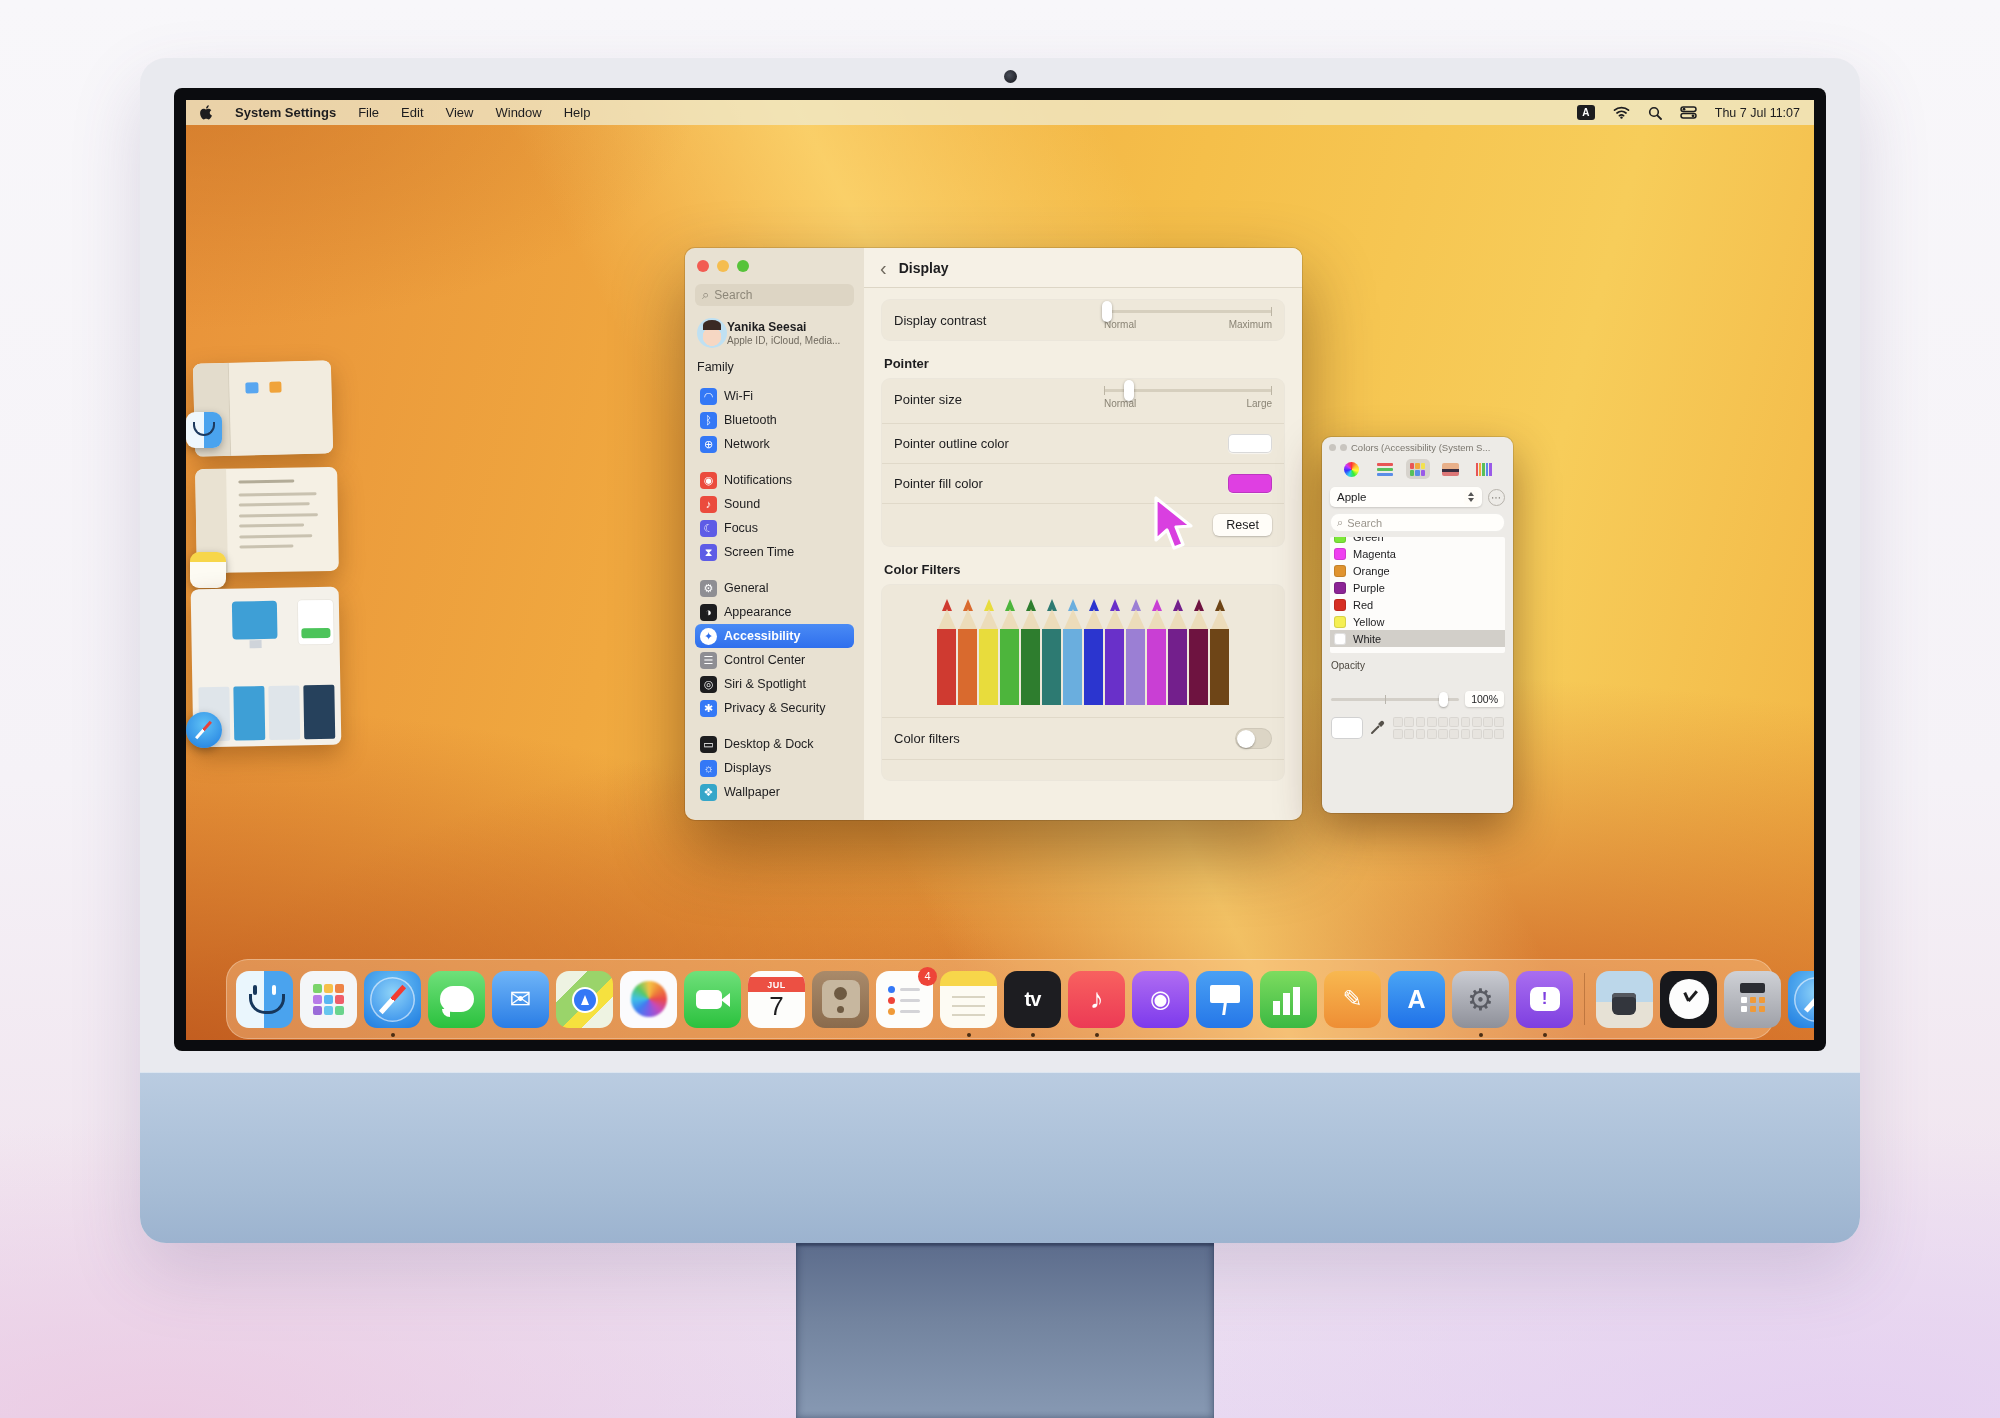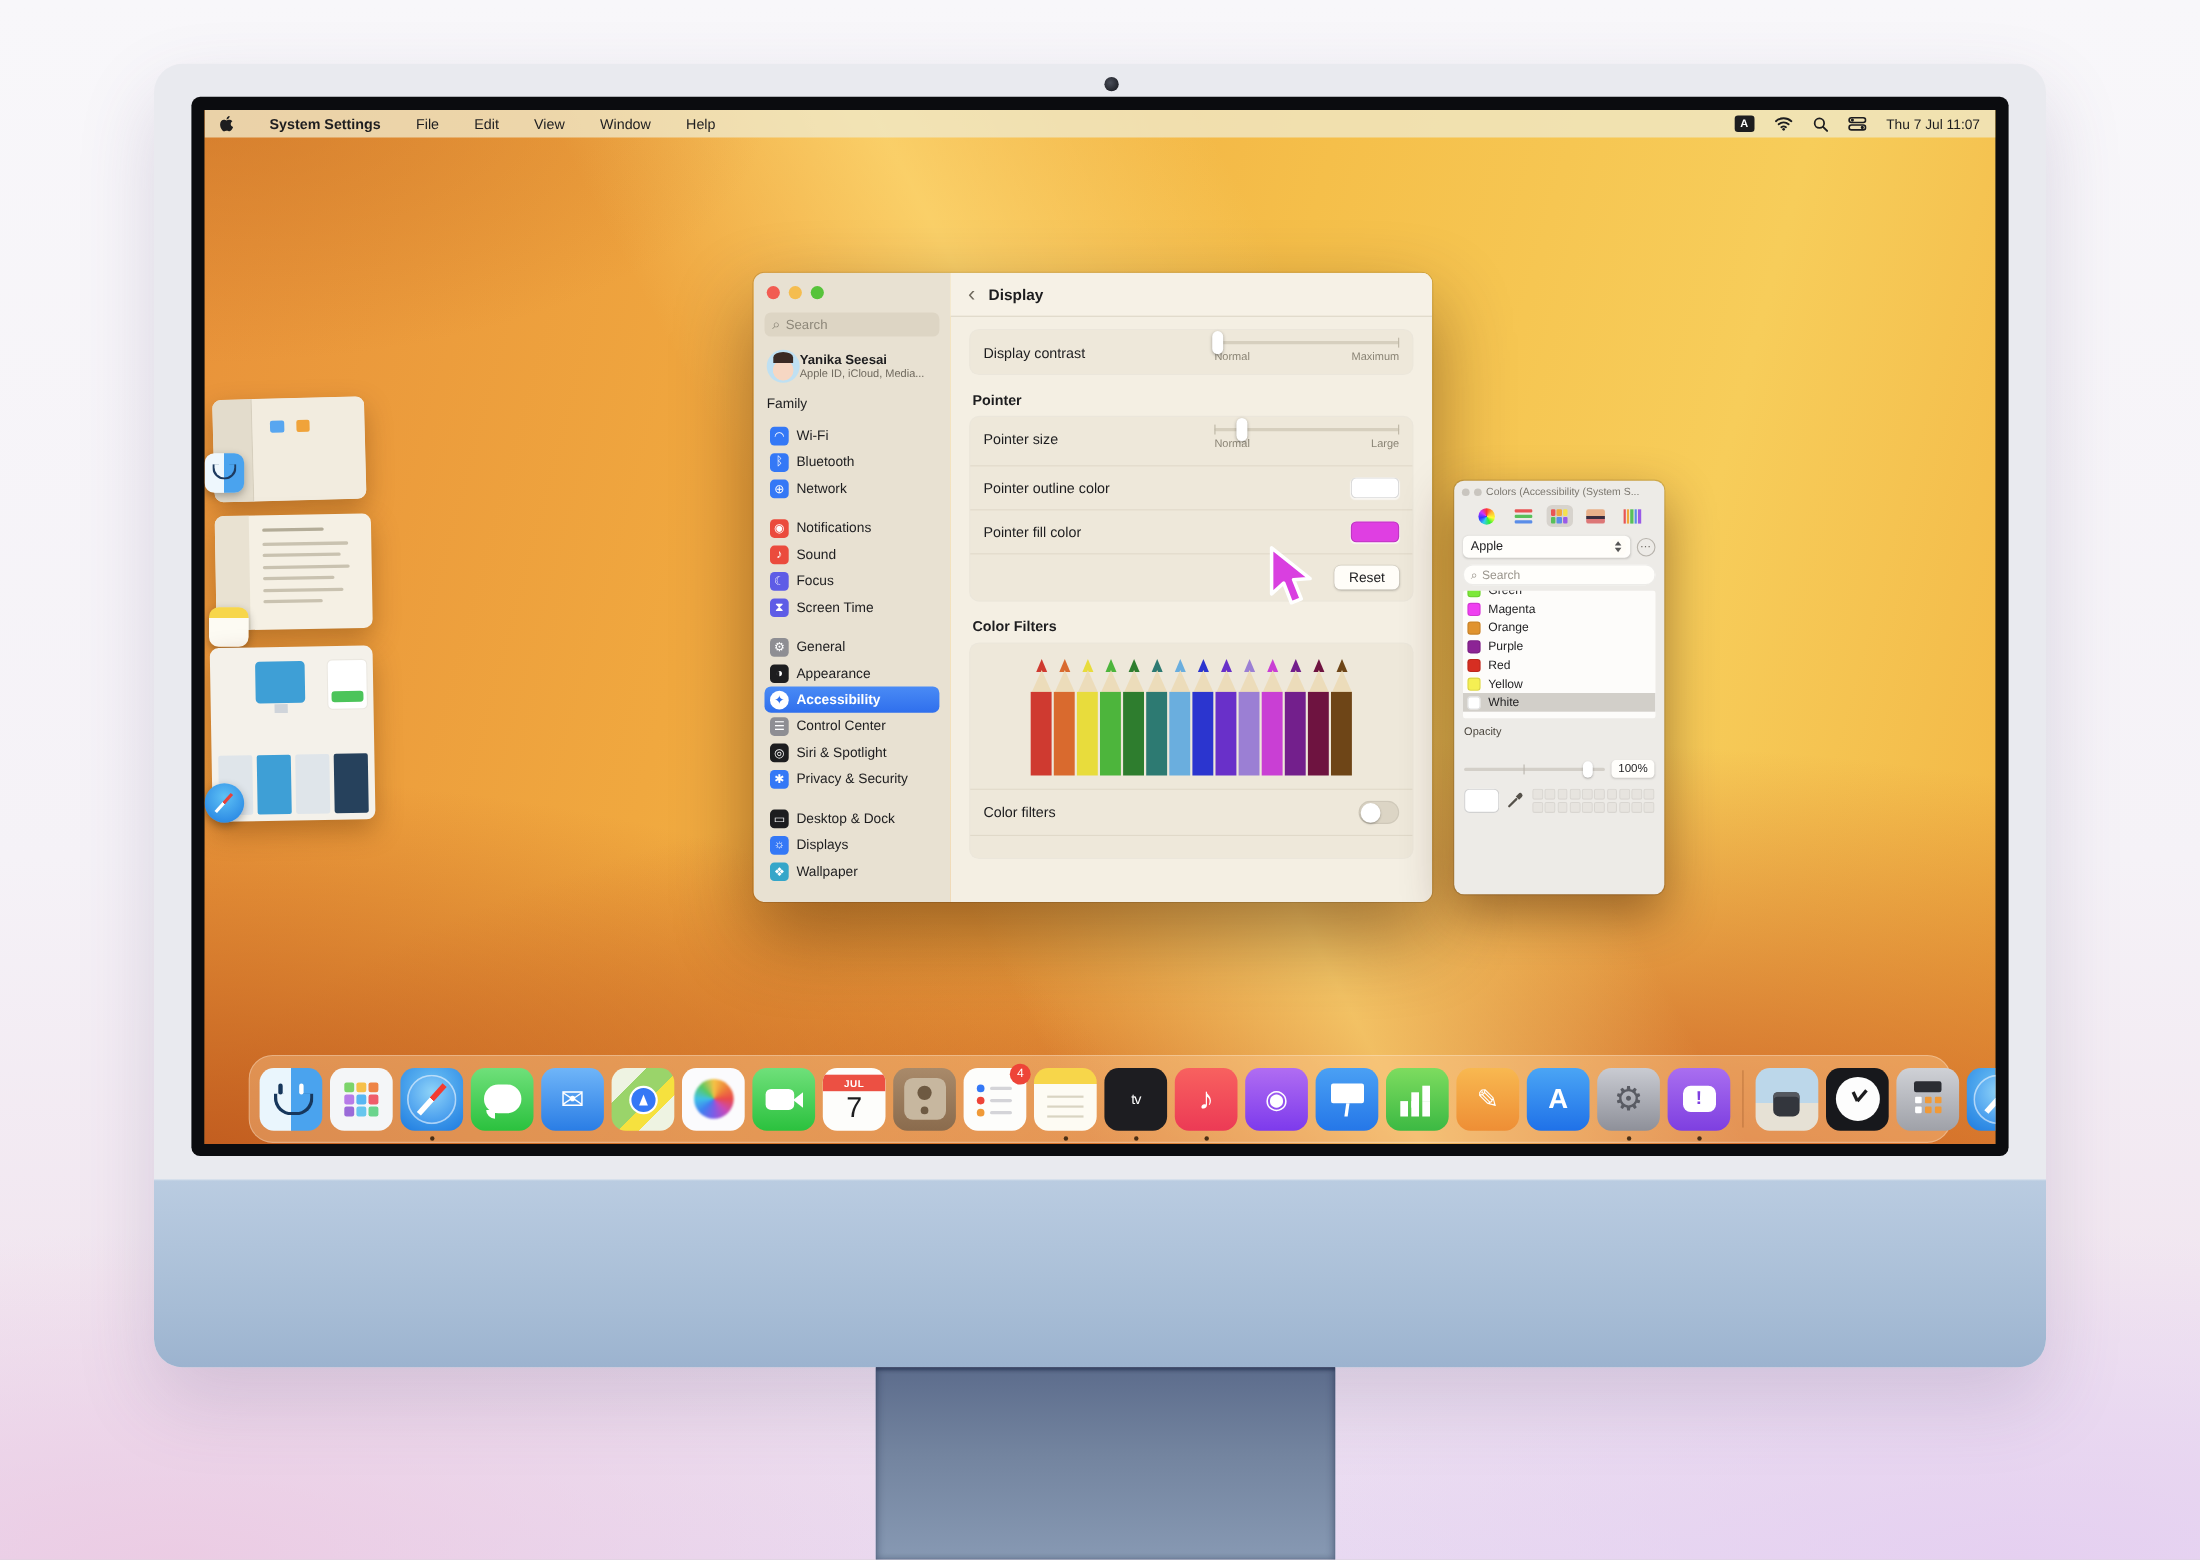--- a/index.html
+++ b/index.html
@@ -32,21 +32,21 @@
       radial-gradient(45% 35% at 0% 0%, rgba(198,110,35,.55), rgba(198,110,35,0) 70%),
       linear-gradient(62deg, rgba(255,224,120,0) 38%, rgba(255,226,125,.65) 52%, rgba(255,224,120,0) 66%),
       radial-gradient(95% 65% at -2% 102%, #c05a1e 0%, rgba(192,90,30,0) 58%),
       radial-gradient(130% 85% at 72% 112%, #c3471a 0%, rgba(195,71,26,0) 60%),
       linear-gradient(105deg,#e8923a 0%,#f0a83f 30%,#f5bf4a 55%,#f7cd5a 78%,#f2b544 100%);
   }
 
   
   #menubar { left:0; top:0; width:100%; height:25px; background:rgba(240,233,203,.78);
     display:flex; align-items:center; font-size:13px; color:#1d1d1f; padding:0 14px; }
-  #menubar .mlft { display:flex; align-items:center; gap:32px; }
+  #menubar .mlft { display:flex; align-items:center; gap:22px; }
   #menubar .appname { font-weight:700; }
   #menubar .mrgt { margin-left:auto; display:flex; align-items:center; gap:18px; }
   .inputbadge { background:#1d1d1f; color:#fff; font-size:10px; font-weight:700;
     width:18px; height:15px; border-radius:3px; display:flex; align-items:center; justify-content:center; }
   .mtime { font-size:12.5px; }
   .sicon svg { display:block; }
 
   
   .thumb { border-radius:8px; background:#efe9dd; box-shadow:0 10px 24px rgba(90,40,0,.35); overflow:hidden; }
   .badge-ic { position:absolute; width:36px; height:36px; border-radius:9px; box-shadow:0 3px 8px rgba(0,0,0,.3); }
@@ -223,21 +223,21 @@
   .d-calendar .cmo { background:#ec5043; color:#fff; font-size:9px; font-weight:700; width:100%; text-align:center; padding:3px 0 2px; letter-spacing:.5px; }
   .d-calendar .cda { color:#1d1d1f; font-size:26px; font-weight:300; line-height:1.1; }
   .d-contacts { background:linear-gradient(180deg,#a98a6a,#8a6b4d); }
   .d-contacts::before{content:"";width:38px;height:38px;border-radius:8px;background:#c7b79f;display:block;}
   .d-contacts::after{content:"";position:absolute;left:22px;top:16px;width:13px;height:13px;border-radius:50%;background:#6e5a42;box-shadow:0 16px 0 -3px #6e5a42;}
   .d-reminders { background:#fdfdfb; }
   .d-reminders::before{content:"";position:absolute;left:12px;top:15px;width:7px;height:7px;border-radius:50%;background:#3478f6;box-shadow:0 11px 0 #ee4438,0 22px 0 #f09a38;}
   .d-reminders::after{content:"";position:absolute;left:24px;top:17px;width:20px;height:3px;border-radius:2px;background:#d4d4d8;box-shadow:0 11px 0 #d4d4d8,0 22px 0 #d4d4d8;}
   .d-notes { background:linear-gradient(180deg,#f7d64a 26%,#fdfbf3 26%); }
   .d-notes::before{content:"";position:absolute;left:12px;top:25px;width:33px;height:2.5px;background:#d9d4c2;box-shadow:0 9px 0 #d9d4c2,0 18px 0 #d9d4c2;}
-  .d-tv { background:#1d1d21; font-weight:400; font-size:13px; }
+  .d-tv { background:#1d1d21; font-weight:700; font-size:20px; }
   .d-tv .tvtxt { color:#fff; letter-spacing:-1px; }
   .d-music { background:linear-gradient(180deg,#f8615f,#ec3a55); font-size:28px; }
   .d-podcasts { background:linear-gradient(180deg,#b06df2,#7d3aec); font-size:24px; }
   .d-keynote { background:linear-gradient(180deg,#4aa0f4,#2577e8); }
   .d-keynote::before{content:"";width:30px;height:18px;background:#fff;border-radius:2px;display:block;margin-top:-10px;}
   .d-keynote::after{content:"";position:absolute;left:27px;top:32px;width:3px;height:12px;background:#fff;box-shadow:-8px 0 0 0 #fff0; transform:skewX(-8deg);}
   .d-numbers { background:linear-gradient(180deg,#7ddc5f,#3cb943); }
   .d-numbers::before{content:"";position:absolute;left:13px;bottom:13px;width:7px;height:14px;background:#fff;box-shadow:10px 0 0 #fff,10px -8px 0 #fff,20px 0 0 #fff,20px -14px 0 #fff;}
   .d-pages { background:linear-gradient(180deg,#f8b850,#ee8e35); font-size:24px; }
   .d-appstore { background:linear-gradient(180deg,#4aa5f5,#1f71e8); font-size:25px; font-weight:700; }

